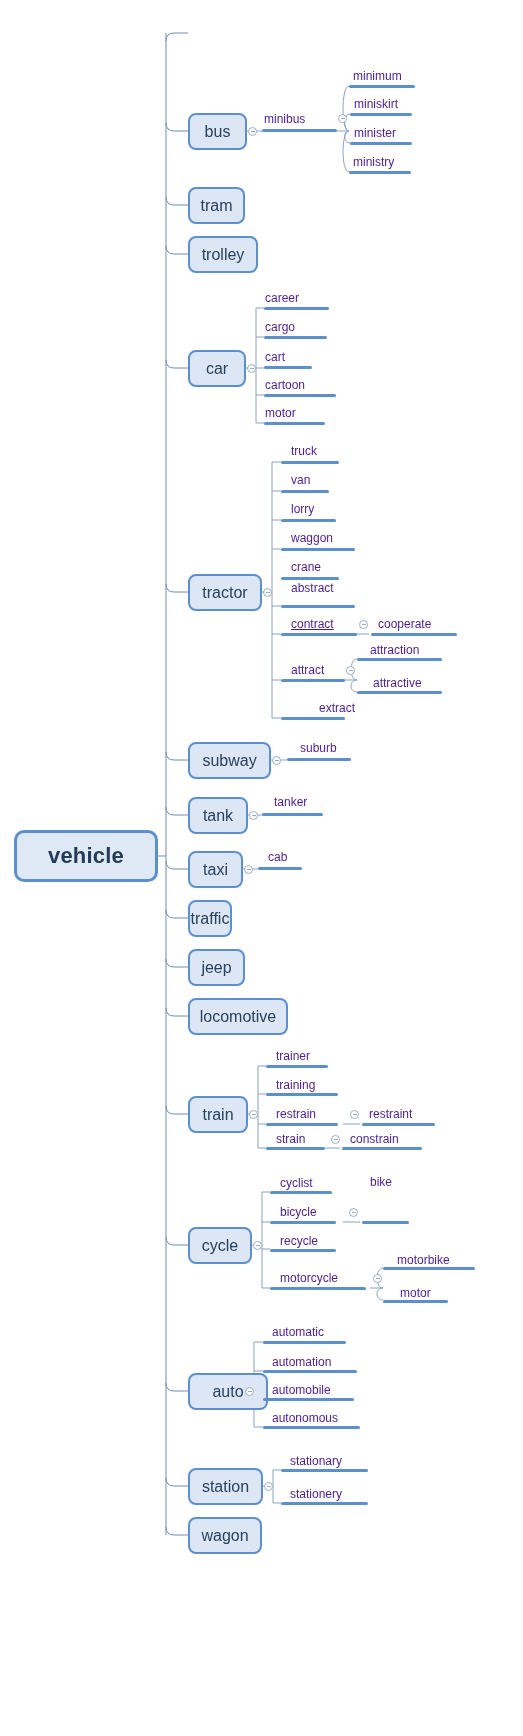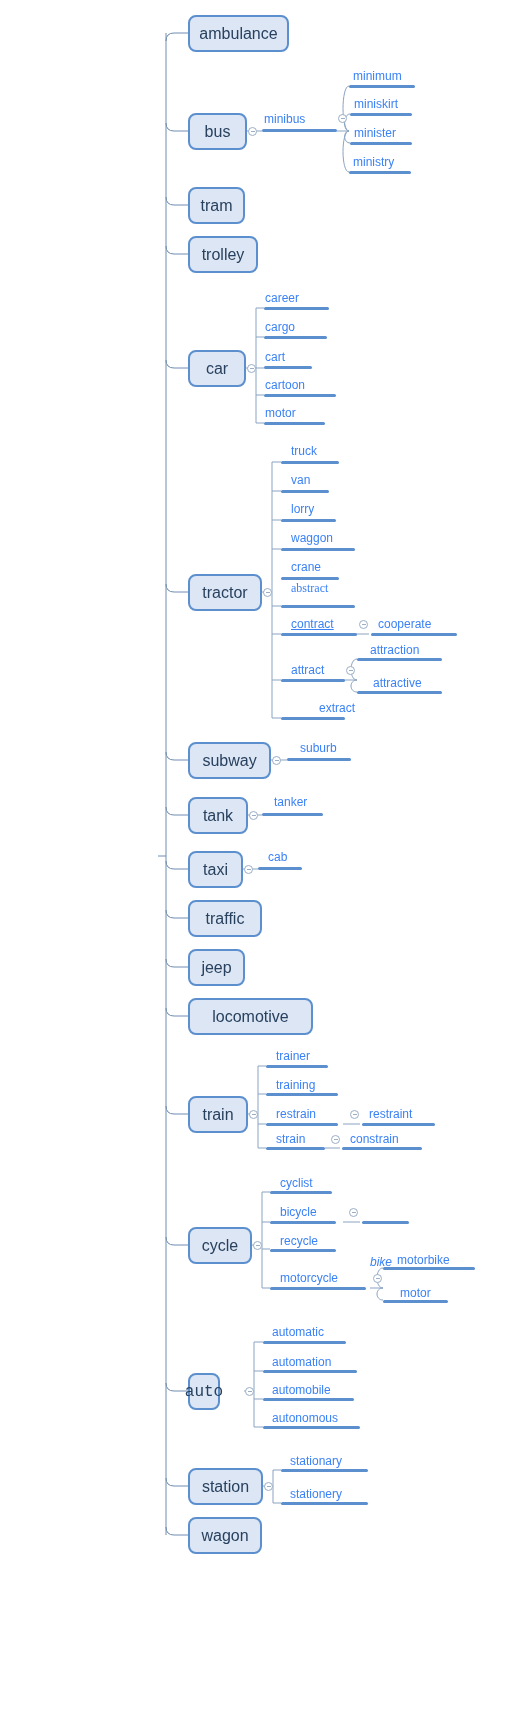--- a/index.html
+++ b/index.html
@@ -42,21 +42,21 @@
     font-size: 22px;
     letter-spacing: 0.2px;
     color: #253c58;
   }
   .node-l1 {
     font-size: 16px;
   }
   .leaf-label {
     position: absolute;
     white-space: nowrap;
-    color: #3b82f6;
+    color: #4c1d95;
     line-height: 1;
   }
   .leaf-l2 { font-size: 12px; }
   .leaf-l3 { font-size: 12px; }
   .underline {
     position: absolute;
     background: #5b8fce;
     height: 3px;
     border-radius: 1.5px;
   }
@@ -188,25 +188,25 @@
     <path class="conn-thin" d="M254,1399 L263,1399"></path>
     <path class="conn-thin" d="M254,1427 L263,1427"></path>
 
     <path class="conn-thin" d="M263,1486 L273,1486"></path>
     <path class="conn-thin" d="M273,1470 L273,1503"></path>
     <path class="conn-thin" d="M273,1470 L281,1470"></path>
     <path class="conn-thin" d="M273,1503 L281,1503"></path>
   </svg>
 
   
-
-  
-  <div class="node-box node-l1" style="left:188px; top:15px; width:101px; height:37px;">
-    <span>ambulance</span>
-  </div>
+  <div class="node-box node-root" style="left:14px; top:830px; width:144px; height:52px;">
+    <span>vehicle</span>
+  </div>
+
+  
 
   <div class="node-box node-l1" style="left:188px; top:113px; width:59px; height:37px;">
     <span>bus</span>
   </div>
   <div class="collapse-icon" style="left:248px; top:127px;"></div>
 
   <div class="node-box node-l1" style="left:188px; top:187px; width:57px; height:37px;">
     <span>tram</span>
   </div>
 
@@ -232,43 +232,43 @@
   <div class="node-box node-l1" style="left:188px; top:797px; width:60px; height:37px;">
     <span>tank</span>
   </div>
   <div class="collapse-icon" style="left:249px; top:811px;"></div>
 
   <div class="node-box node-l1" style="left:188px; top:851px; width:55px; height:37px;">
     <span>taxi</span>
   </div>
   <div class="collapse-icon" style="left:244px; top:865px;"></div>
 
-  <div class="node-box node-l1" style="left:188px; top:900px; width:74px; height:37px;">
+  <div class="node-box node-l1" style="left:188px; top:900px; width:44px; height:37px;">
     <span>traffic</span>
   </div>
 
   <div class="node-box node-l1" style="left:188px; top:949px; width:57px; height:37px;">
     <span>jeep</span>
   </div>
 
-  <div class="node-box node-l1" style="left:188px; top:998px; width:125px; height:37px;">
+  <div class="node-box node-l1" style="left:188px; top:998px; width:100px; height:37px;">
     <span>locomotive</span>
   </div>
 
   <div class="node-box node-l1" style="left:188px; top:1096px; width:60px; height:37px;">
     <span>train</span>
   </div>
   <div class="collapse-icon" style="left:249px; top:1110px;"></div>
 
   <div class="node-box node-l1" style="left:188px; top:1227px; width:64px; height:37px;">
     <span>cycle</span>
   </div>
   <div class="collapse-icon" style="left:253px; top:1241px;"></div>
 
-  <div class="node-box node-l1" style="left:188px; top:1373px; width:32px; height:37px;font-family:Liberation Mono, monospace;">
+  <div class="node-box node-l1" style="left:188px; top:1373px; width:80px; height:37px;">
     <span>auto</span>
   </div>
   <div class="collapse-icon" style="left:245px; top:1387px;"></div>
 
   <div class="node-box node-l1" style="left:188px; top:1468px; width:75px; height:37px;">
     <span>station</span>
   </div>
   <div class="collapse-icon" style="left:264px; top:1482px;"></div>
 
   <div class="node-box node-l1" style="left:188px; top:1517px; width:74px; height:37px;">
@@ -317,21 +317,21 @@
 
   <div class="leaf-label leaf-l2" style="left:291px; top:503px;">lorry</div>
   <div class="underline" style="left:281px; top:519px; width:55px;"></div>
 
   <div class="leaf-label leaf-l2" style="left:291px; top:532px;">waggon</div>
   <div class="underline" style="left:281px; top:548px; width:74px;"></div>
 
   <div class="leaf-label leaf-l2" style="left:291px; top:561px;">crane</div>
   <div class="underline" style="left:281px; top:577px; width:58px;"></div>
 
-  <div class="leaf-label leaf-l2" style="left:291px; top:582px;font-family:Liberation Serif, serif;">abstract</div>
+  <div class="leaf-label leaf-l2" style="left:291px; top:582px;">abstract</div>
   <div class="underline" style="left:281px; top:605px; width:74px;"></div>
 
   <div class="leaf-label leaf-l2" style="left:291px; top:618px;text-decoration:underline;">contract</div>
   <div class="underline" style="left:281px; top:633px; width:76px;"></div>
   <div class="collapse-icon" style="left:359px; top:620px;"></div>
   <div class="leaf-label leaf-l2" style="left:378px; top:618px;">cooperate</div>
   <div class="underline" style="left:371px; top:633px; width:86px;"></div>
 
   <div class="leaf-label leaf-l2" style="left:291px; top:664px;">attract</div>
   <div class="underline" style="left:281px; top:679px; width:64px;"></div>
@@ -375,21 +375,21 @@
   <div class="leaf-label leaf-l2" style="left:350px; top:1133px;">constrain</div>
   <div class="underline" style="left:342px; top:1147px; width:80px;"></div>
 
   
   <div class="leaf-label leaf-l2" style="left:280px; top:1177px;">cyclist</div>
   <div class="underline" style="left:270px; top:1191px; width:62px;"></div>
 
   <div class="leaf-label leaf-l2" style="left:280px; top:1206px;">bicycle</div>
   <div class="underline" style="left:270px; top:1221px; width:66px;"></div>
   <div class="collapse-icon" style="left:349px; top:1208px;"></div>
-  <div class="leaf-label leaf-l2" style="left:370px; top:1256px;font-style:italic;">bike</div>
+  <div class="leaf-label leaf-l2" style="left:370px; top:1176px;">bike</div>
   <div class="underline" style="left:362px; top:1221px; width:47px;"></div>
 
   <div class="leaf-label leaf-l2" style="left:280px; top:1235px;">recycle</div>
   <div class="underline" style="left:270px; top:1249px; width:66px;"></div>
 
   <div class="leaf-label leaf-l2" style="left:280px; top:1272px;">motorcycle</div>
   <div class="underline" style="left:270px; top:1287px; width:96px;"></div>
   <div class="collapse-icon" style="left:373px; top:1274px;"></div>
 
   <div class="leaf-label leaf-l2" style="left:397px; top:1254px;">motorbike</div>

